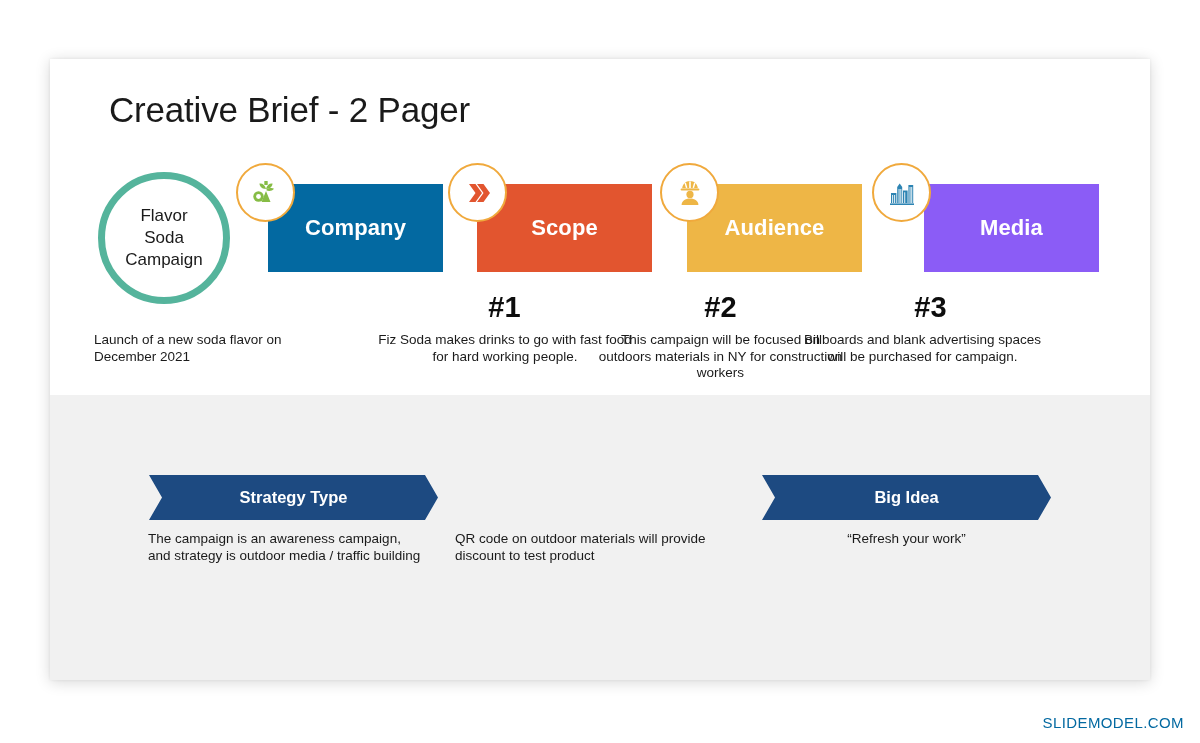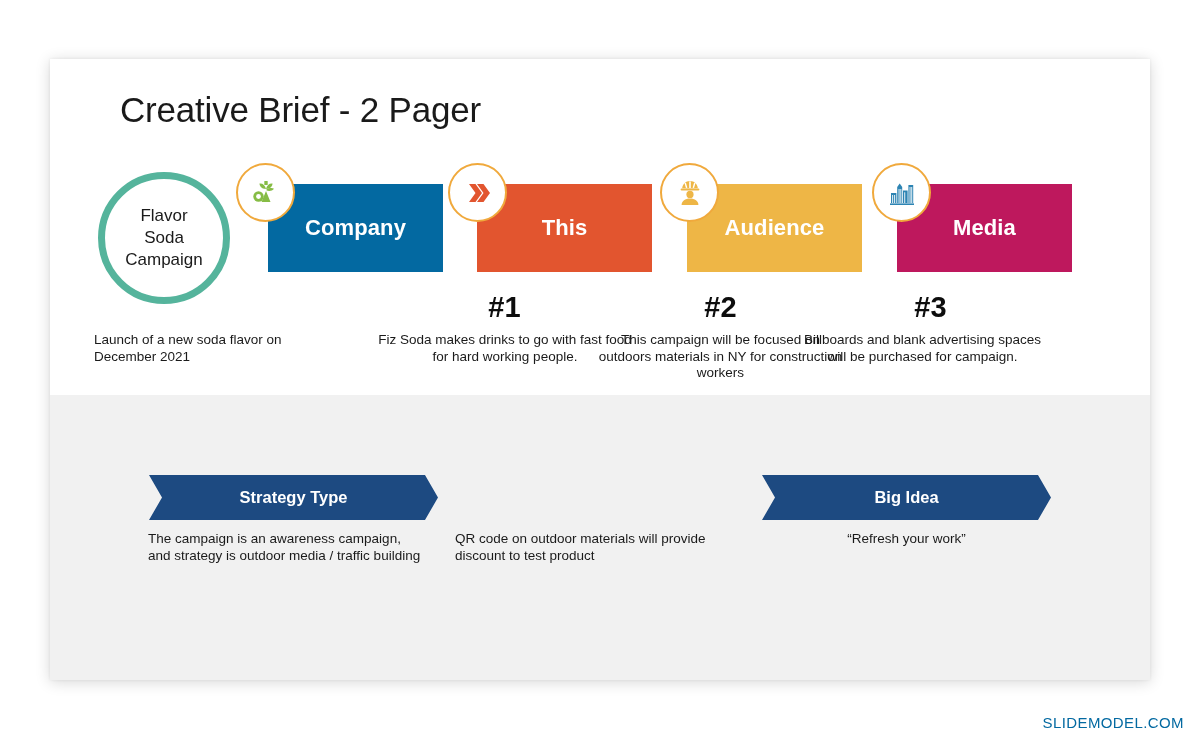--- a/index.html
+++ b/index.html
@@ -25,21 +25,21 @@
   .white-panel {
     position: absolute;
     left: 0; top: 0;
     width: 1100px;
     height: 336px;
     background: #ffffff;
   }
 
   .slide-title {
     position: absolute;
-    left: 70px;
+    left: 59px;
     top: 31px;
     font-size: 35px;
     font-weight: 400;
     color: #1a1a1a;
     letter-spacing: -0.2px;
     white-space: nowrap;
   }
 
   
   .flavor-circle {
@@ -76,21 +76,21 @@
   .stage-label {
     font-size: 22px;
     font-weight: bold;
     color: #ffffff;
     letter-spacing: 0.1px;
   }
   .stage.s0 { left: 218px; background: #0369a1; }
   .stage.s1 { left: 427px; background: #e2552f; }
   .stage.s2 { left: 637px; background: #edb council; }
   .stage.s2 { left: 637px; background: #eeb646; }
-  .stage.s3 { left: 847px; background: #be185d; }
+  .stage.s3 { left: 874px; background: #8b5cf6; }
 
   
   .icon-bubble {
     position: absolute;
     top: 104px;
     width: 59px;
     height: 59px;
     border-radius: 50%;
     background: #ffffff;
     border: 2px solid #f0a93c;
@@ -198,21 +198,21 @@
     <div class="flavor-circle">
       <div class="flavor-circle-text">Flavor
 Soda
 Campaign</div>
     </div>
 
     <div class="stage s0">
       <span class="stage-label">Company</span>
     </div>
     <div class="stage s1">
-      <span class="stage-label">This</span>
+      <span class="stage-label">Scope</span>
     </div>
     <div class="stage s2">
       <span class="stage-label">Audience</span>
     </div>
     <div class="stage s3">
       <span class="stage-label">Media</span>
     </div>
 
     <div class="icon-bubble b0">
       <span>

